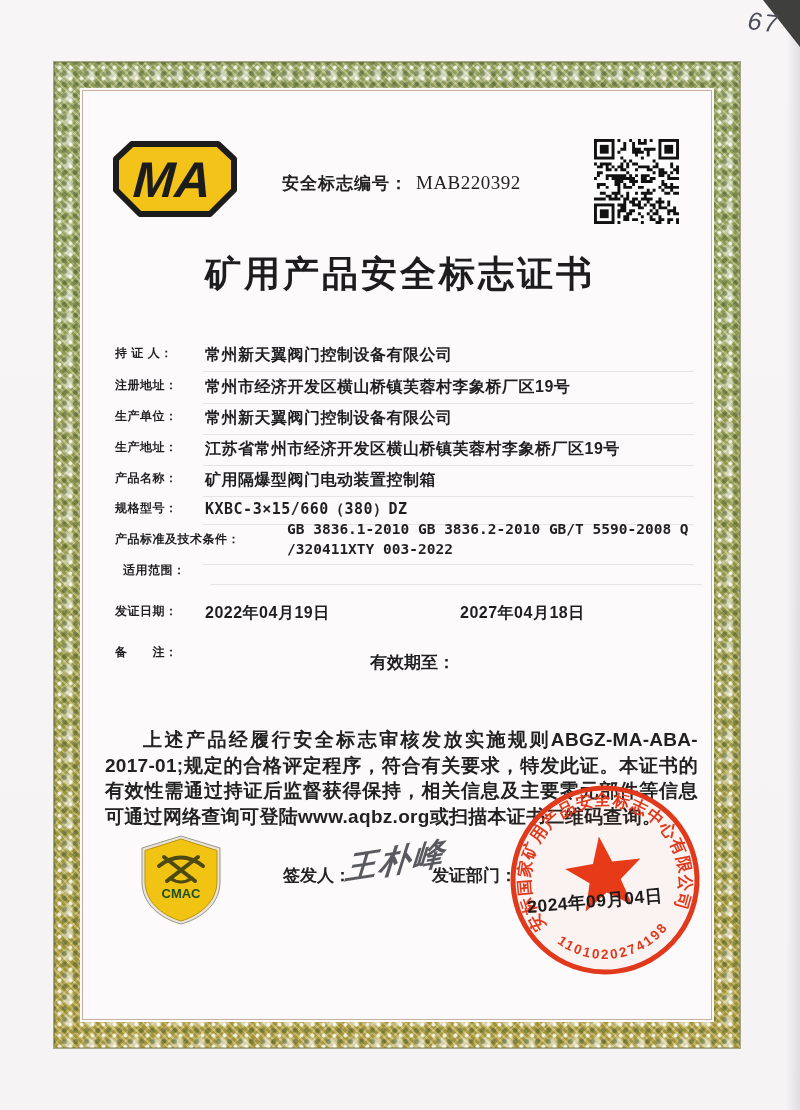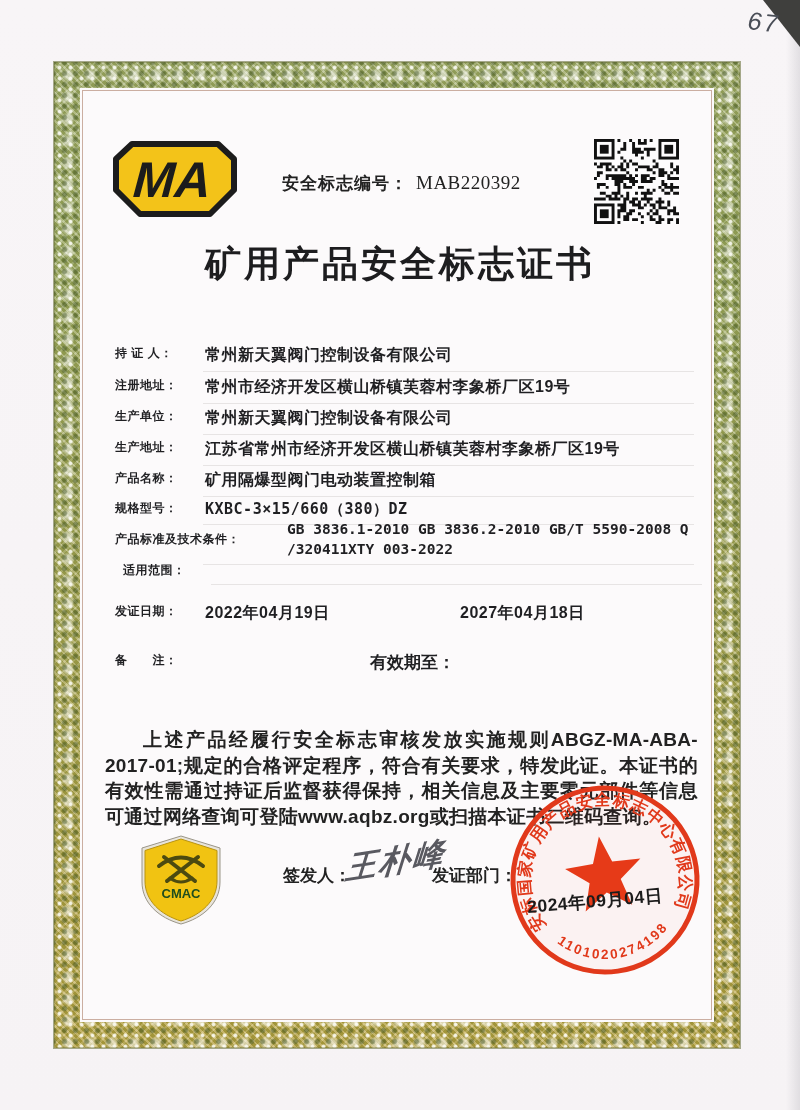--- a/index.html
+++ b/index.html
@@ -20,21 +20,21 @@
       linear-gradient(180deg,#a2af6e 0%,#9dab63 22%,#a5a95c 45%,#afa64d 68%,#b7a443 86%,#bda542 100%);
     box-shadow:0 0 0 1px rgba(96,104,48,.55), inset 0 0 0 1px rgba(96,104,48,.35);}
   .frame-inner{position:absolute;inset:26px;background:#fcfafb;}
   .frame-inner::after{content:"";position:absolute;inset:2px;border:1px solid #cbaea1;}
 
   .ma-logo{position:absolute;left:112px;top:140px;width:126px;height:78px;}
   .cert-no{position:absolute;left:282px;top:172px;font-size:17px;color:#222;font-weight:bold;letter-spacing:1px;}
   .cert-no .val{font-family:"Liberation Serif",serif;font-size:19px;font-weight:normal;letter-spacing:.5px;margin-left:8px;}
   .qr{position:absolute;left:594px;top:139px;width:85px;height:85px;}
 
-  .title{position:absolute;left:0;top:240px;width:800px;text-align:center;font-size:36px;font-weight:900;color:#1d1d1f;letter-spacing:3px;}
+  .title{position:absolute;left:0;top:250px;width:800px;text-align:center;font-size:36px;font-weight:900;color:#1d1d1f;letter-spacing:3px;}
 
   .row{position:absolute;left:115px;width:585px;display:flex;align-items:flex-start;color:#1f1f22;}
   .row .lab{flex:none;width:90px;font-size:12px;font-weight:bold;letter-spacing:.5px;}
   .row .val{font-size:16px;font-weight:bold;letter-spacing:.5px;}
   .u-line::after{content:"";position:absolute;left:88px;right:6px;bottom:-6px;height:1px;background:rgba(90,85,80,.13);}
   .r-holder{top:345px;} .r-reg{top:377px;} .r-manu{top:408px;} .r-mfg{top:439px;}
   .r-prod{top:470px;} .r-model{top:500px;}
   .r-std{top:519px;align-items:center;} .r-std .lab{width:172px;}
   .r-std .val{font-family:"DejaVu Sans Mono",monospace;font-size:14.5px;line-height:20px;letter-spacing:0;}
   .r-model .val{font-family:"DejaVu Sans Mono",monospace;font-size:15px;}
@@ -126,21 +126,21 @@
   <div class="row r-scope u-line">
     <span class="lab">适用范围：</span>
   </div>
   <div class="row r-dates">
     <span class="lab">发证日期：</span>
     <span class="val v1">2022年04月19日</span>
     <span class="lab2">有效期至：</span>
     <span class="val">2027年04月18日</span>
   </div>
   <div class="row r-remark">
-    <span class="lab" style="width:auto;margin-top:8px;">备　　注：</span>
+    <span class="lab" style="width:auto;">备　　注：</span>
   </div>
 
   <div class="footer-par">上述产品经履行安全标志审核发放实施规则ABGZ-MA-ABA-2017-01;规定的合格评定程序，符合有关要求，特发此证。本证书的有效性需通过持证后监督获得保持，相关信息及主要零元部件等信息可通过网络查询可登陆www.aqbz.org或扫描本证书二维码查询。</div>
 
   <svg class="cmac" viewBox="0 0 84 92">
     <path d="M42,2 L81,14 L81,48 C81,69 64,84 42,90 C20,84 3,69 3,48 L3,14 Z" fill="#e8e4da" stroke="#9a9588" stroke-width="1"></path>
     <path d="M42,5 L78,16.5 L78,47 C78,67 62,81 42,87 C22,81 6,67 6,47 L6,16.5 Z" fill="#f1c312" stroke="#b99310" stroke-width="1"></path>
     <g stroke="#4c4a10" stroke-width="4" stroke-linecap="round" fill="none">
       <path d="M20,32 Q42,15 64,32"></path>
       <line x1="25" y1="23" x2="56" y2="47"></line>

